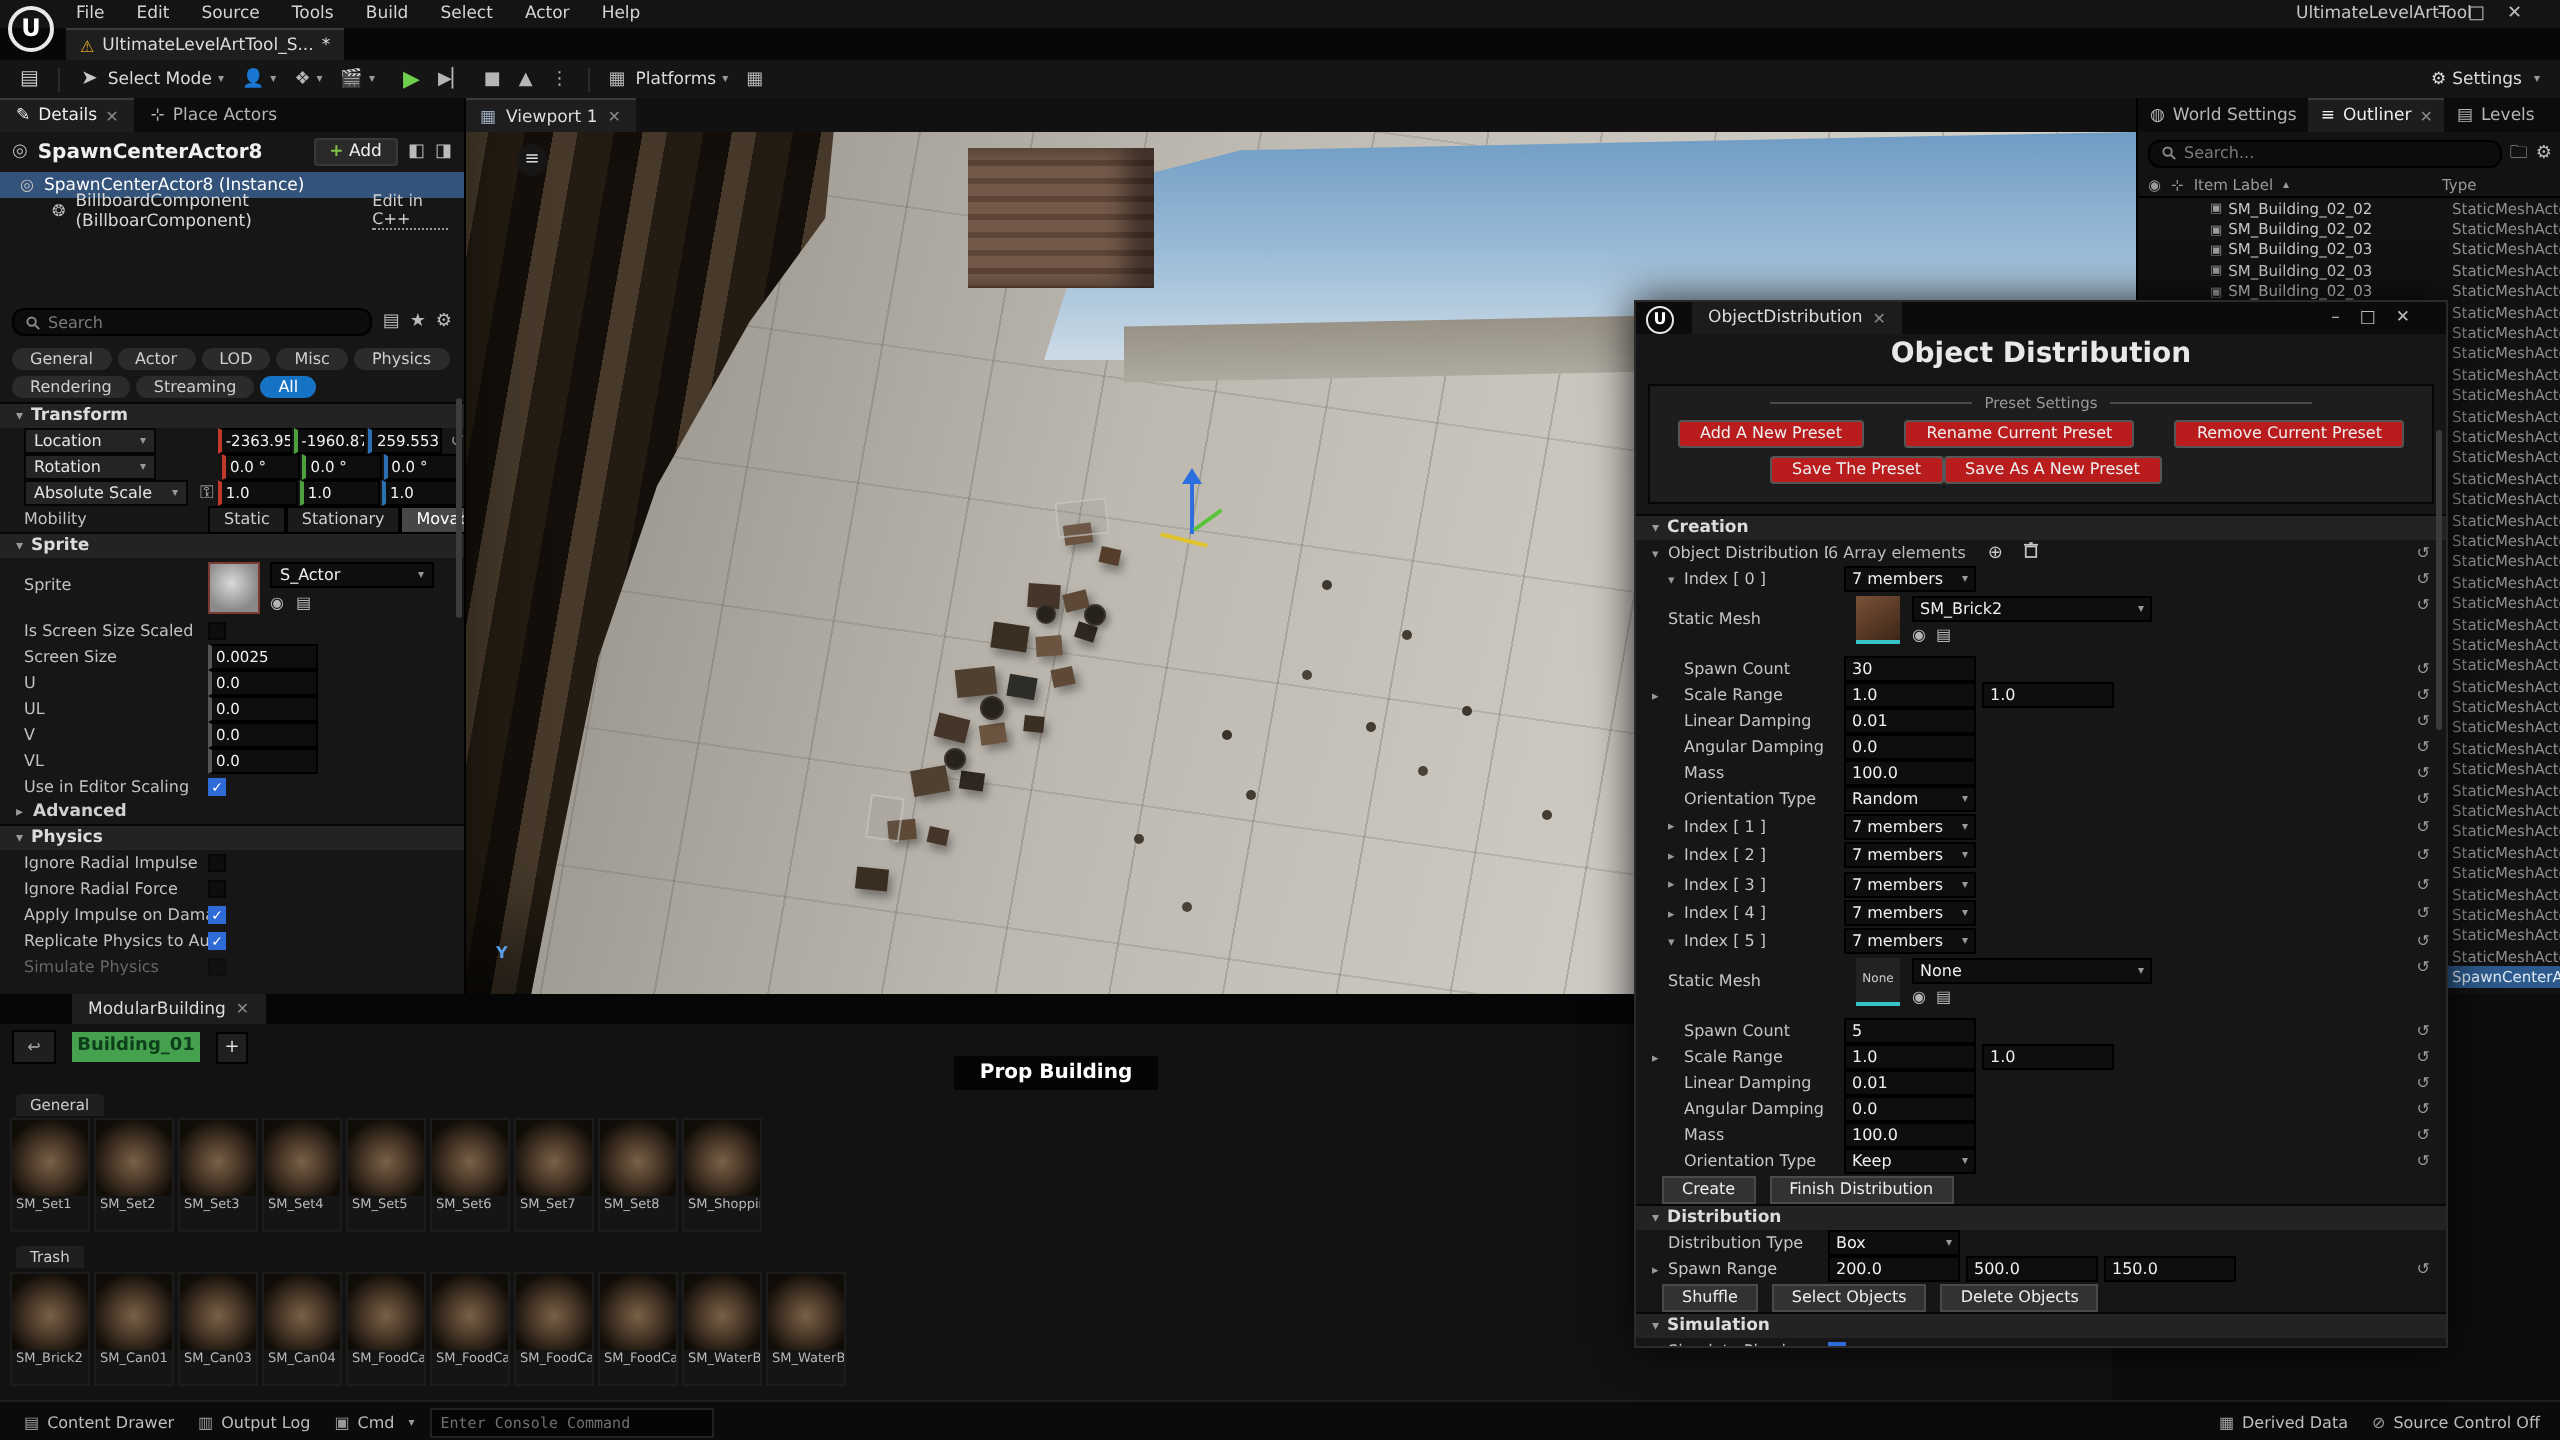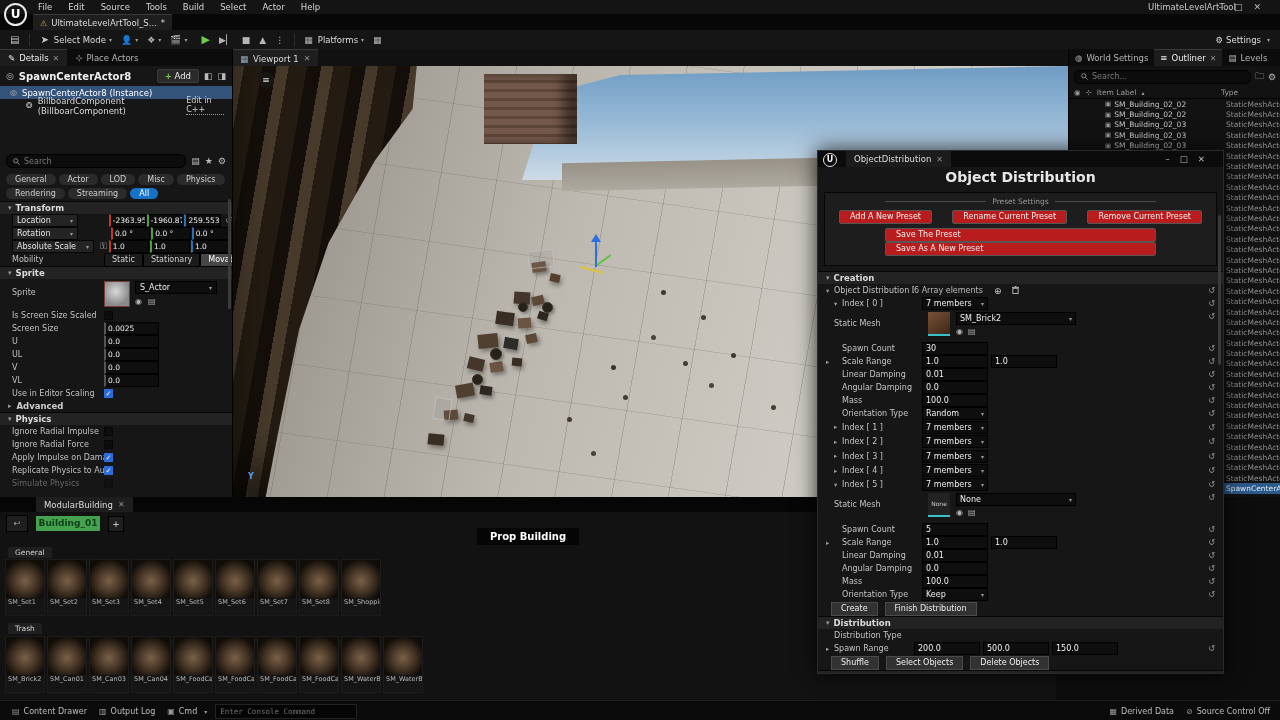--- a/index.html
+++ b/index.html
@@ -149,21 +149,21 @@
   .od-logo{position:absolute;left:5px;top:2px;width:12px;height:12px;border:1.5px solid #e8e8e8;border-radius:50%;
            color:#fff;font-weight:bold;text-align:center;line-height:12px;font-size:8px;}
   .od-tab{position:absolute;left:28px;top:0;height:16px;background:#1c1c1c;display:flex;align-items:center;gap:5px;
           padding:0 8px;font-size:8.5px;color:#ddd;}
   .od-ctrl{position:absolute;right:8px;top:0;line-height:16px;color:#bbb;font-size:8.5px;letter-spacing:10px;}
   .od-title{height:20px;text-align:center;font-size:14px;font-weight:bold;color:#e8e8e8;line-height:20px;}
   .preset{margin:5px 6px;background:#1d1d1d;border:1px solid #060606;padding:3px 0 5px 0;}
   .pdivider{display:flex;align-items:center;gap:6px;margin:1px 60px 4px 60px;color:#999;font-size:7.5px;}
   .pdivider:before,.pdivider:after{content:"";flex:1;height:1px;background:#4a4a4a;}
   .odbtnrow{display:flex;justify-content:space-between;padding:0 14px;margin-bottom:4px;}
-  .odbtnrow.r2{justify-content:flex-start;padding:0 60px;flex-direction:column;}
+  .odbtnrow.r2{justify-content:flex-start;padding:0 60px;}
   .odbtn{background:#b91c1c;border:1px solid #565656;border-radius:2px;height:12px;line-height:12px;
          padding:0 10px;font-size:8px;color:#eee;}
   .odrow{display:flex;align-items:center;height:13px;padding-left:8px;}
   .odrow .rcaret{width:8px;color:#9a9a9a;font-size:6.5px;flex:0 0 auto;}
   .odlabel{width:80px;color:#c5c5c5;font-size:8px;flex:0 0 auto;overflow:hidden;white-space:nowrap;}
   .odvals{display:flex;align-items:center;gap:3px;flex:1;}
   .odfield{width:58px;height:11px;background:#0e0e0e;border:1px solid #000;line-height:11px;padding:0 3px;
            font-size:8px;color:#f0f0f0;overflow:hidden;}
   .oddrop{width:58px;height:11px;background:#0e0e0e;border:1px solid #000;display:flex;align-items:center;
           justify-content:space-between;padding:0 3px;font-size:8px;color:#eee;}
@@ -982,20 +982,26 @@
         <span class="odbtn2">Create</span>
         <span class="odbtn2">Finish Distribution</span>
       </div>
     <div class="sec-h">
         <span class="c">▾</span>
         <span>Distribution</span>
       </div>
     <div class="odrow">
       <span class="rcaret"></span>
       <span class="odlabel">Distribution Type</span>
+      <span class="odvals">
+          <span class="oddrop">
+            <span>Box</span>
+            <span class="c" style="font-size:6px;color:#999">▾</span>
+          </span>
+        </span>
     </div>
     <div class="odrow">
       <span class="rcaret">▸</span>
       <span class="odlabel">Spawn Range</span>
       <span class="odvals" id="range-fields">
           <span class="odfield">200.0</span>
           <span class="odfield">500.0</span>
           <span class="odfield">150.0</span>
         </span>
       <span class="odreset">↺</span>

